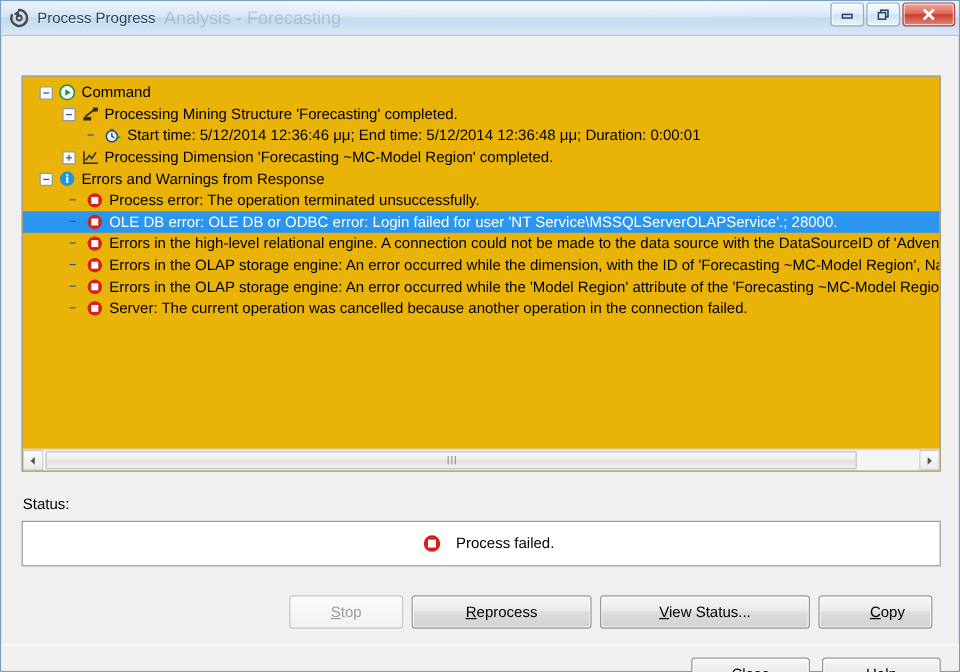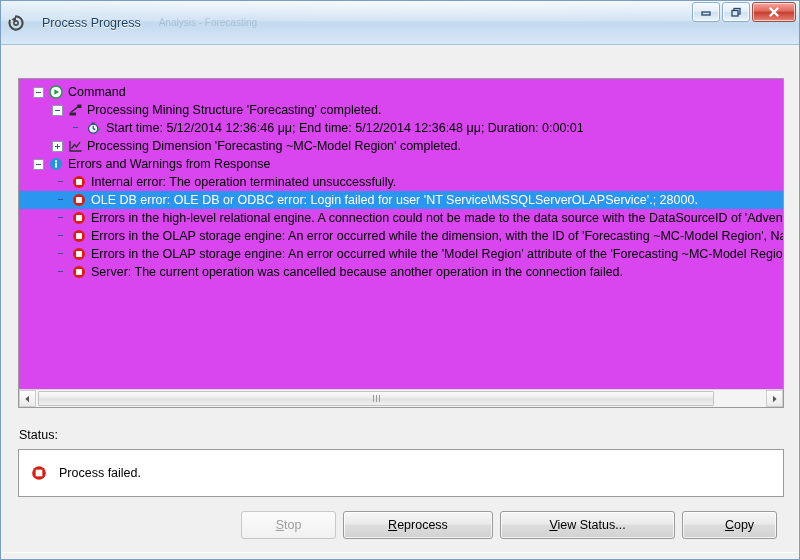--- a/index.html
+++ b/index.html
@@ -14,40 +14,39 @@
   }
 
   
   .window {
     position: absolute; left:0; top:0; width:800px; height:560px;
     background: #f0f0f0;
     border: 1px solid #7a9ec2;
     display:flex; flex-direction:column;
   }
   .titlebar {
-    height: 44px; position: relative;
+    height: 29px; position: relative;
     background: linear-gradient(180deg, #e9f2fa 0%, #d3e4f4 45%, #c3d9ee 50%, #d8e8f7 100%);
     border-bottom: 1px solid #a7c4de;
     display:flex; align-items:center;
     overflow:hidden;
-    gap:11px;
   }
   .titlebar::after{
     content:""; position:absolute; left:0; right:0; top:0; height:27px;
     background: radial-gradient(120% 180% at 55% -40%, rgba(255,255,255,.85), rgba(255,255,255,0) 60%);
     pointer-events:none;
   }
   .title-icon { width:18px; height:18px; margin:0 6px 0 6px; flex:none; position:relative; z-index:2;}
   .title-text {
     font-size: 12.5px; color:#1d3f5e; white-space:nowrap;
     text-shadow: 0 1px 0 rgba(255,255,255,.9);
     position:relative; z-index:2;
   }
   .title-sub {
-    font-size:10px; color:rgba(120,150,175,.40); margin-left:7px;
+    font-size:15px; color:rgba(120,150,175,.40); margin-left:7px;
     position:relative; z-index:2; white-space:nowrap;
   }
   .winbtns { position:absolute; right:3px; top:1px; display:flex; gap:2px; z-index:3;}
   .wb {
     width:28px; height:20px; border:1px solid #8faec9;
     border-radius:3px; display:flex; align-items:center; justify-content:center;
     background: linear-gradient(180deg,#f7fbfe 0%,#e2eef8 48%,#cfe0ef 52%,#eaf4fc 100%);
     box-shadow: inset 0 0 0 1px rgba(255,255,255,.65);
   }
   .wb.close {
@@ -55,21 +54,21 @@
     border-color:#a34a42;
     background: linear-gradient(180deg,#f6a79d 0%,#e0685a 45%,#c63e2e 52%,#e6857a 100%);
   }
   .wb svg { display:block; }
 
   
   .content { flex:1; position:relative; padding: 10px 12px 0 12px; }
 
   .treebox {
     position:absolute; left:17px; top:33px; width:766px; height:330px;
-    background:#d946ef; border:1px solid #9a9a9a;
+    background:#eab308; border:1px solid #9a9a9a;
     overflow:hidden;
   }
   .treeview {
     position:absolute; left:0; top:0; right:0; bottom:19px;
     overflow:hidden; padding:4px 0 0 0;
   }
   .row {
     height:18px; display:flex; align-items:center;
     font-size:12.5px; color:#000; white-space:nowrap;
     padding-left:6px;
@@ -111,23 +110,23 @@
     display:flex; align-items:center; justify-content:center;
   }
   .grip { display:flex; gap:2px; }
   .grip i { display:block; width:1px; height:7px; background:#9a9a9a; }
 
   .status-label {
     position:absolute; left:18px; top:383px;
     font-size:12.5px; color:#000;
   }
   .statusbox {
-    position:absolute; left:17px; top:404px; width:766px; height:48px;
+    position:absolute; left:17px; top:404px; width:766px; height:38px;
     background:#fff; border:1px solid #9a9a9a;
-    display:flex; align-items:center; padding-left:12px; gap:8px;
+    display:flex; align-items:center; padding-left:12px; gap:8px;justify-content:center;
   }
   .statusbox .txt { font-size:12.5px; color:#000; }
 
   
   .btn {
     position:absolute; height:28px;
     font-size:12.5px; color:#000;
     display:flex; align-items:center; justify-content:center;
     background: linear-gradient(180deg,#f6f6f6 0%,#eaeaea 45%,#dcdcdc 52%,#d2d2d2 100%);
     border:1px solid #9a9a9a; border-radius:3px;
@@ -253,21 +252,21 @@
 
         <div class="row">
           <span class="indent" style="width:31px"></span>
           <span class="exp none"></span>
           <span class="icon">
             <svg width="14" height="14" viewBox="0 0 14 14">
               <circle cx="7" cy="7" r="6" fill="#d81f17"></circle>
               <rect x="4.1" y="4.1" width="5.8" height="5.8" fill="#fff"></rect>
             </svg>
           </span>
-          <span class="rowtext">Internal error: The operation terminated unsuccessfully.</span>
+          <span class="rowtext">Process error: The operation terminated unsuccessfully.</span>
         </div>
 
         <div class="row selected">
           <span class="indent" style="width:31px"></span>
           <span class="exp none"></span>
           <span class="icon">
             <svg width="14" height="14" viewBox="0 0 14 14">
               <circle cx="7" cy="7" r="6" fill="#d81f17"></circle>
               <rect x="4.1" y="4.1" width="5.8" height="5.8" fill="#fff"></rect>
             </svg>

